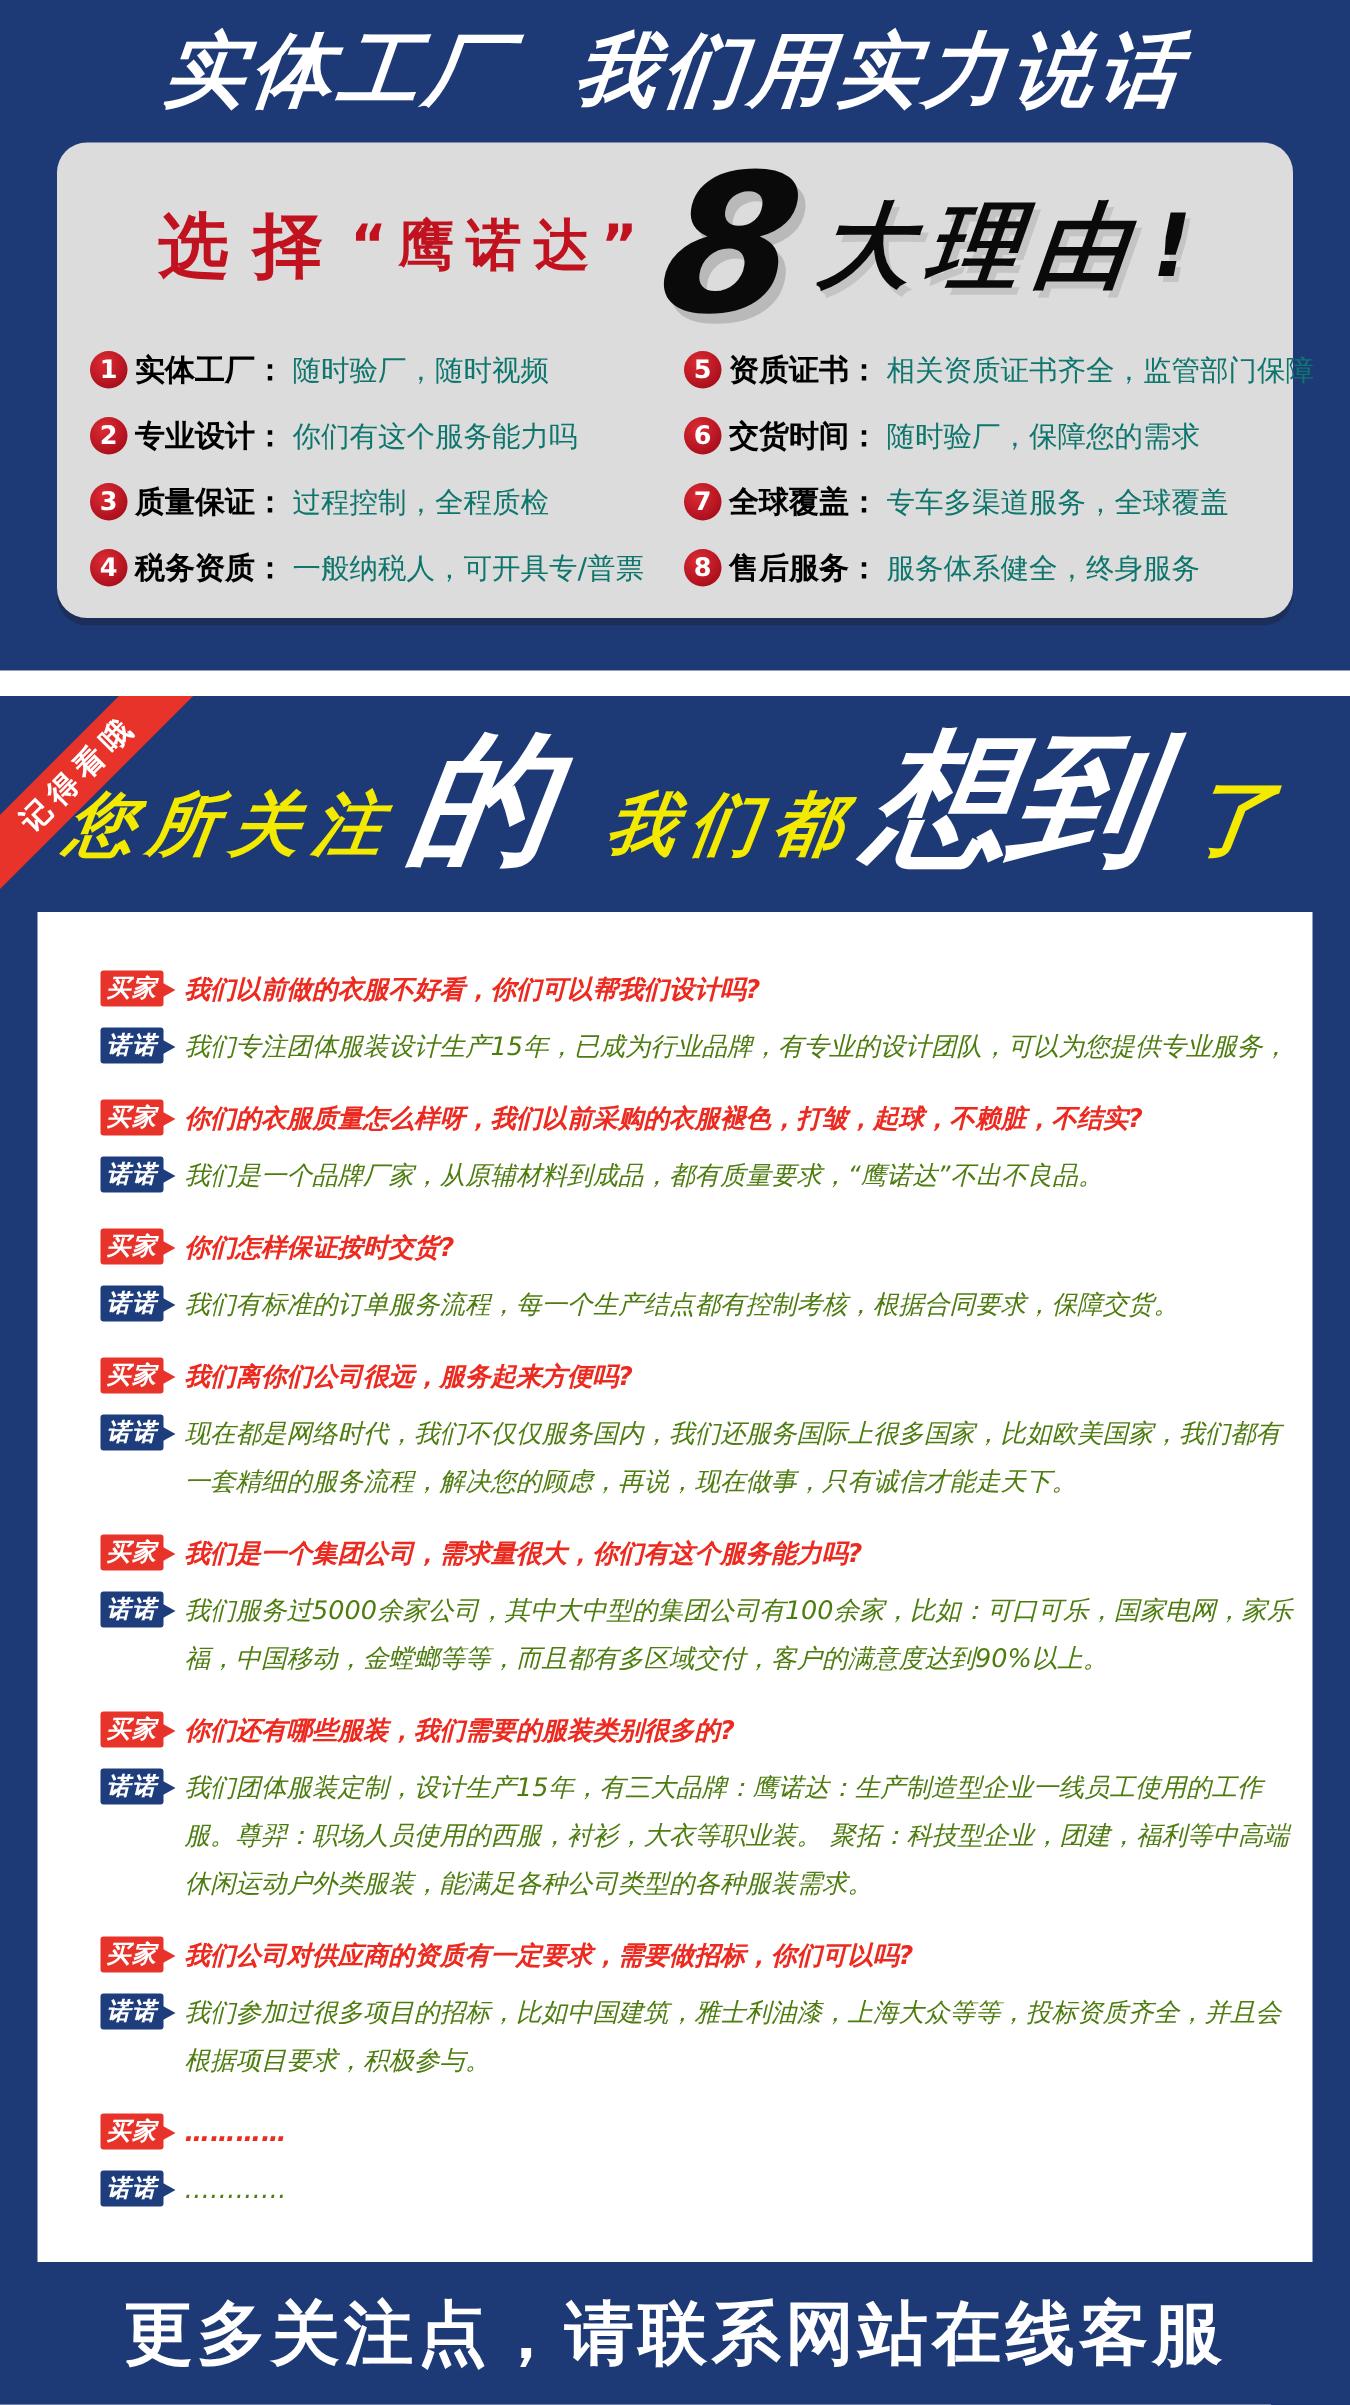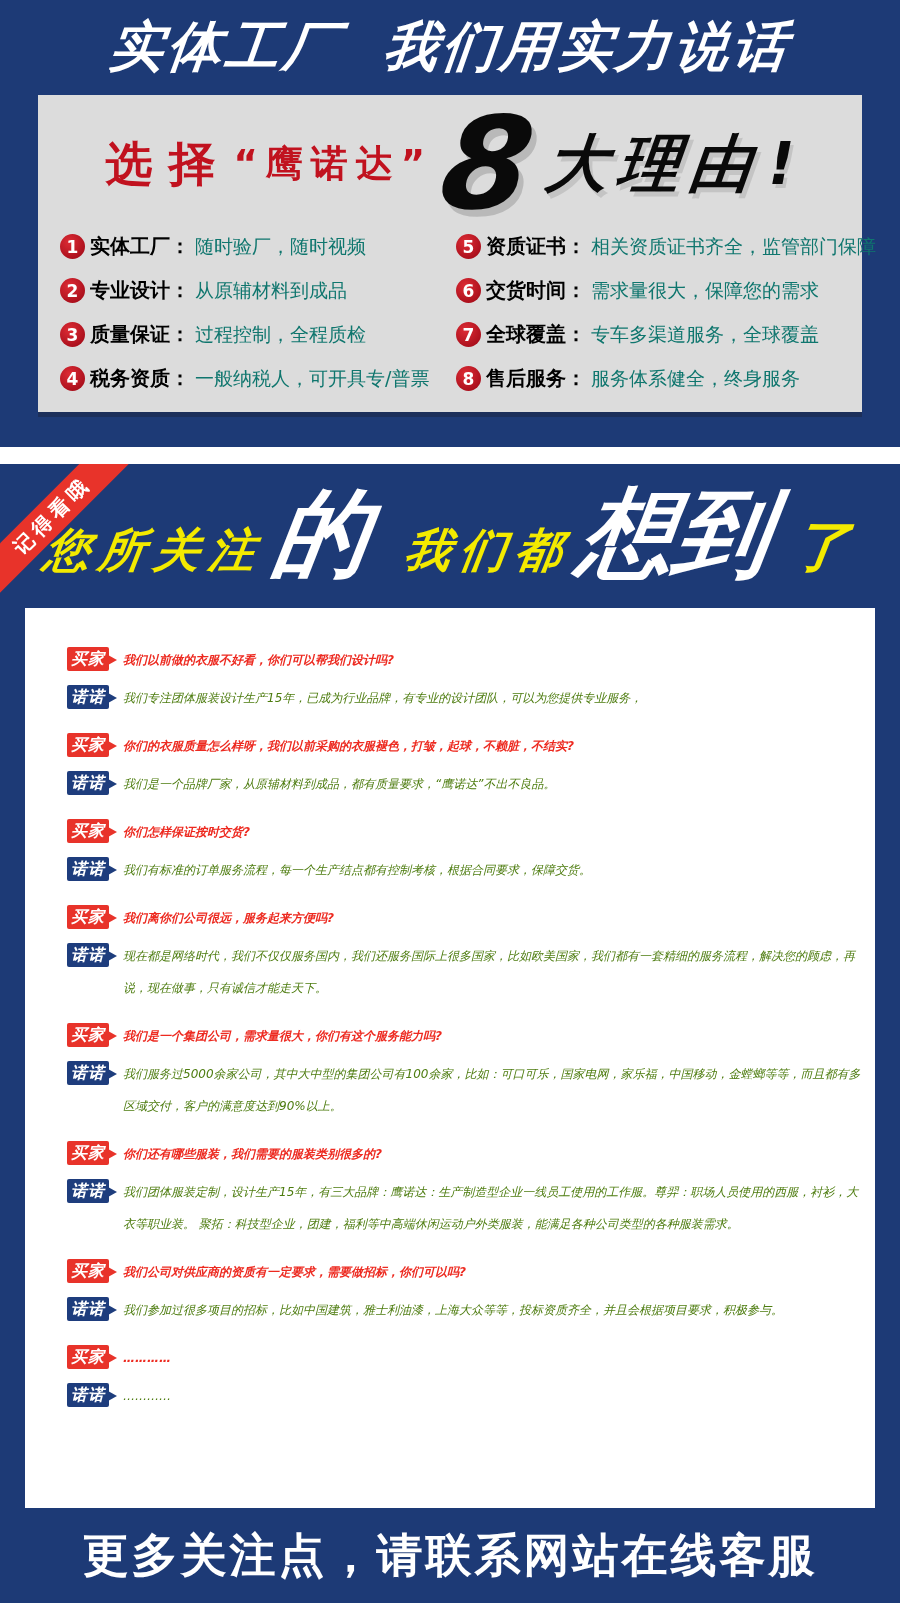--- a/index.html
+++ b/index.html
@@ -12,21 +12,21 @@
   
   .top-section{height:447px;background:#1d3a76;}
   .headline{
     margin:0;height:95px;display:flex;align-items:center;justify-content:center;
     color:#ffffff;font-size:54px;font-weight:900;font-style:italic;
     letter-spacing:4px;word-spacing:20px;transform:skewX(-6deg);
     white-space:nowrap;
   }
   .reasons-box{
     margin:0 38px;height:317px;box-sizing:border-box;
-    background:#dcdcdc;border-radius:0;
+    background:#dcdcdc;border-radius:20px;
     box-shadow:0 5px 0 rgba(30,30,40,0.35);
     padding:14px 16px 0 16px;
   }
   .reasons-title{
     display:flex;align-items:center;justify-content:center;
     height:110px;white-space:nowrap;
   }
   .rt-prefix{
     color:#c1121f;font-size:47px;font-weight:900;letter-spacing:16px;margin-right:2px;
   }
@@ -92,21 +92,21 @@
   }
   .tag::after{
     content:"";position:absolute;right:-8px;top:8px;
     border-top:5px solid transparent;border-bottom:5px solid transparent;
     border-left:9px solid transparent;
   }
   .tag-buyer{background:#e8332a;}
   .tag-buyer::after{border-left-color:#e8332a;}
   .tag-seller{background:#1e3d7d;}
   .tag-seller::after{border-left-color:#1e3d7d;}
-  .qa-text{margin-left:14px;font-size:12px;line-height:32px;max-width:750px;}
+  .qa-text{margin-left:14px;font-size:17px;line-height:32px;max-width:750px;}
   .q-text{color:#ed2a20;font-weight:700;}
   .a-text{color:#4d7c0f;}
   
   .footer{
     height:95px;background:#1d3a76;
     display:flex;align-items:center;justify-content:center;
     color:#ffffff;font-size:46px;font-weight:900;letter-spacing:3px;white-space:nowrap;
   }
 </style>
 </head>
@@ -125,41 +125,41 @@
     </div>
     <div class="reasons-grid">
       <div class="reason-item">
         <span class="badge">1</span>
         <span class="reason-label">实体工厂：</span>
         <span class="reason-text">随时验厂，随时视频</span>
       </div>
       <div class="reason-item">
         <span class="badge">2</span>
         <span class="reason-label">专业设计：</span>
-        <span class="reason-text">从原辅材料到成品</span>
+        <span class="reason-text">你们有这个服务能力吗</span>
       </div>
       <div class="reason-item">
         <span class="badge">3</span>
         <span class="reason-label">质量保证：</span>
         <span class="reason-text">过程控制，全程质检</span>
       </div>
       <div class="reason-item">
         <span class="badge">4</span>
         <span class="reason-label">税务资质：</span>
         <span class="reason-text">一般纳税人，可开具专/普票</span>
       </div>
       <div class="reason-item">
         <span class="badge">5</span>
         <span class="reason-label">资质证书：</span>
         <span class="reason-text">相关资质证书齐全，监管部门保障</span>
       </div>
       <div class="reason-item">
         <span class="badge">6</span>
         <span class="reason-label">交货时间：</span>
-        <span class="reason-text">需求量很大，保障您的需求</span>
+        <span class="reason-text">随时验厂，保障您的需求</span>
       </div>
       <div class="reason-item">
         <span class="badge">7</span>
         <span class="reason-label">全球覆盖：</span>
         <span class="reason-text">专车多渠道服务，全球覆盖</span>
       </div>
       <div class="reason-item">
         <span class="badge">8</span>
         <span class="reason-label">售后服务：</span>
         <span class="reason-text">服务体系健全，终身服务</span>

